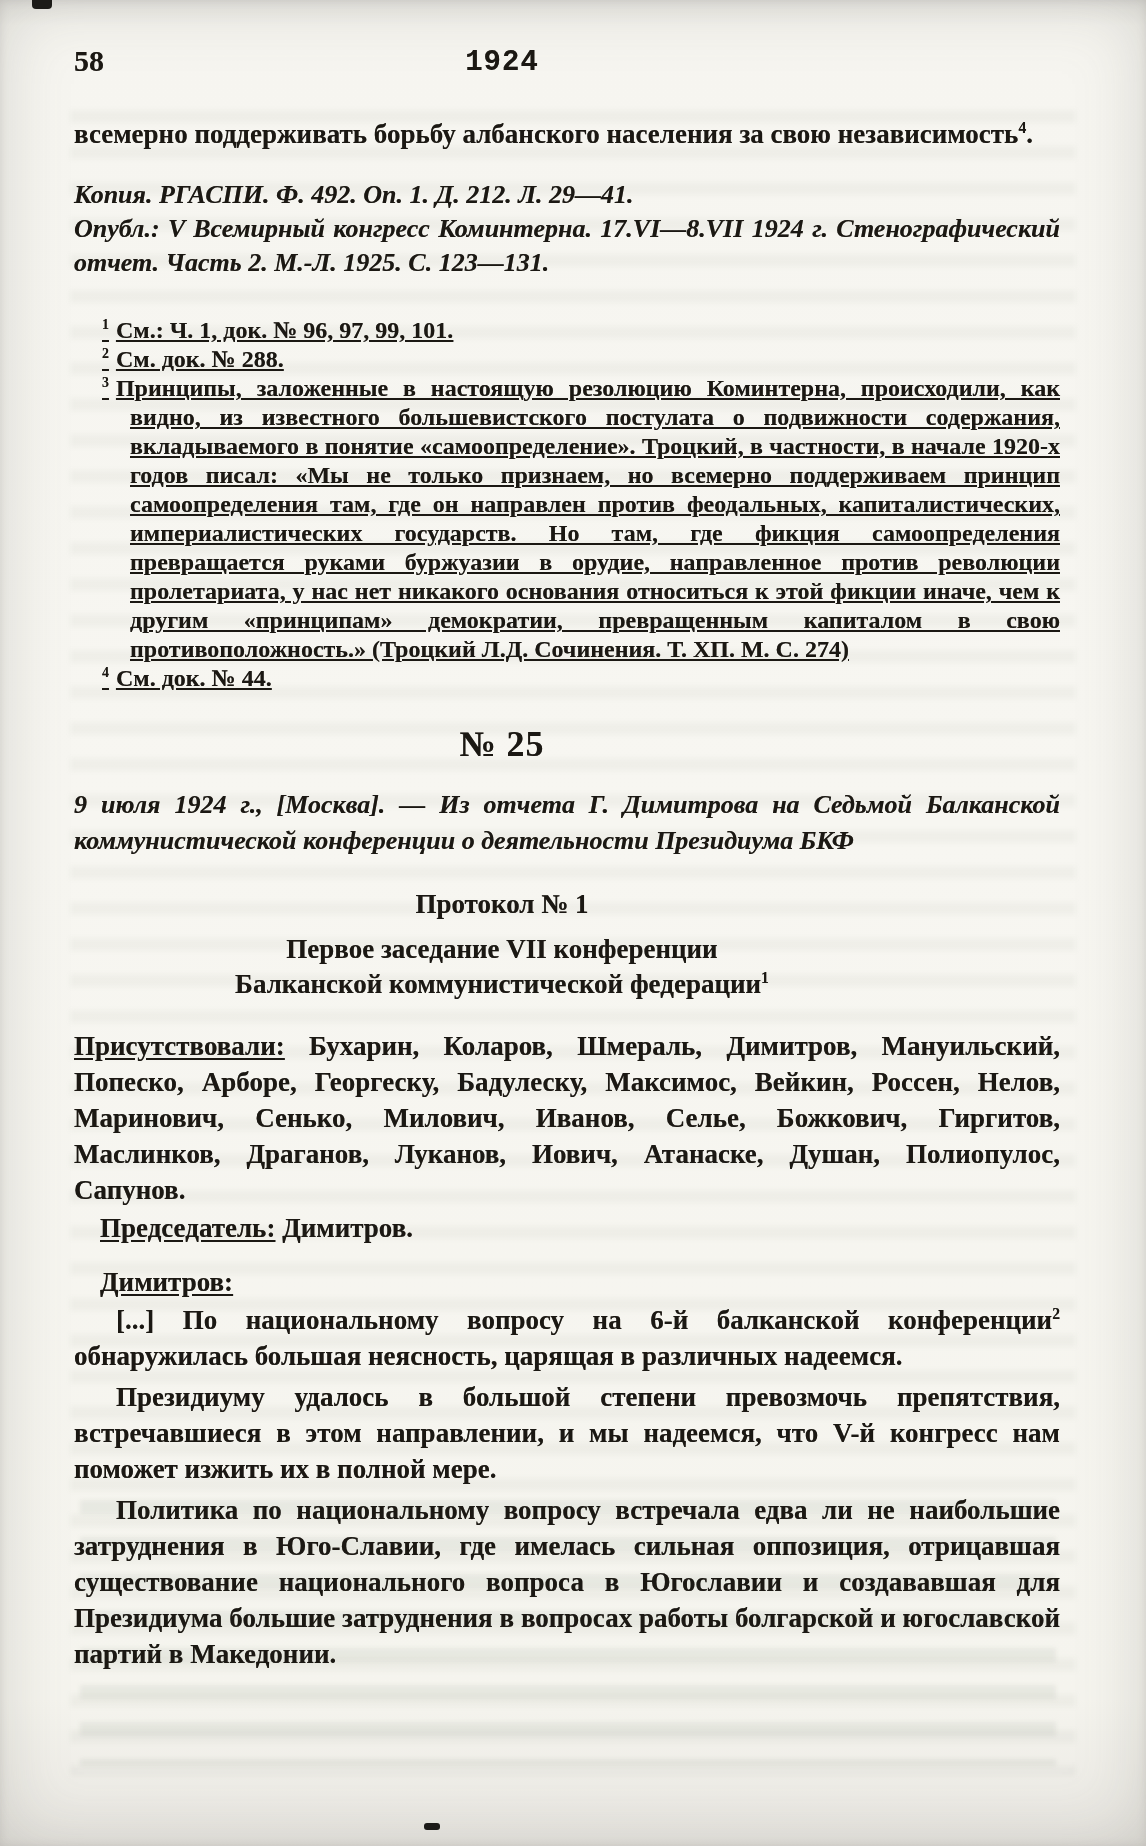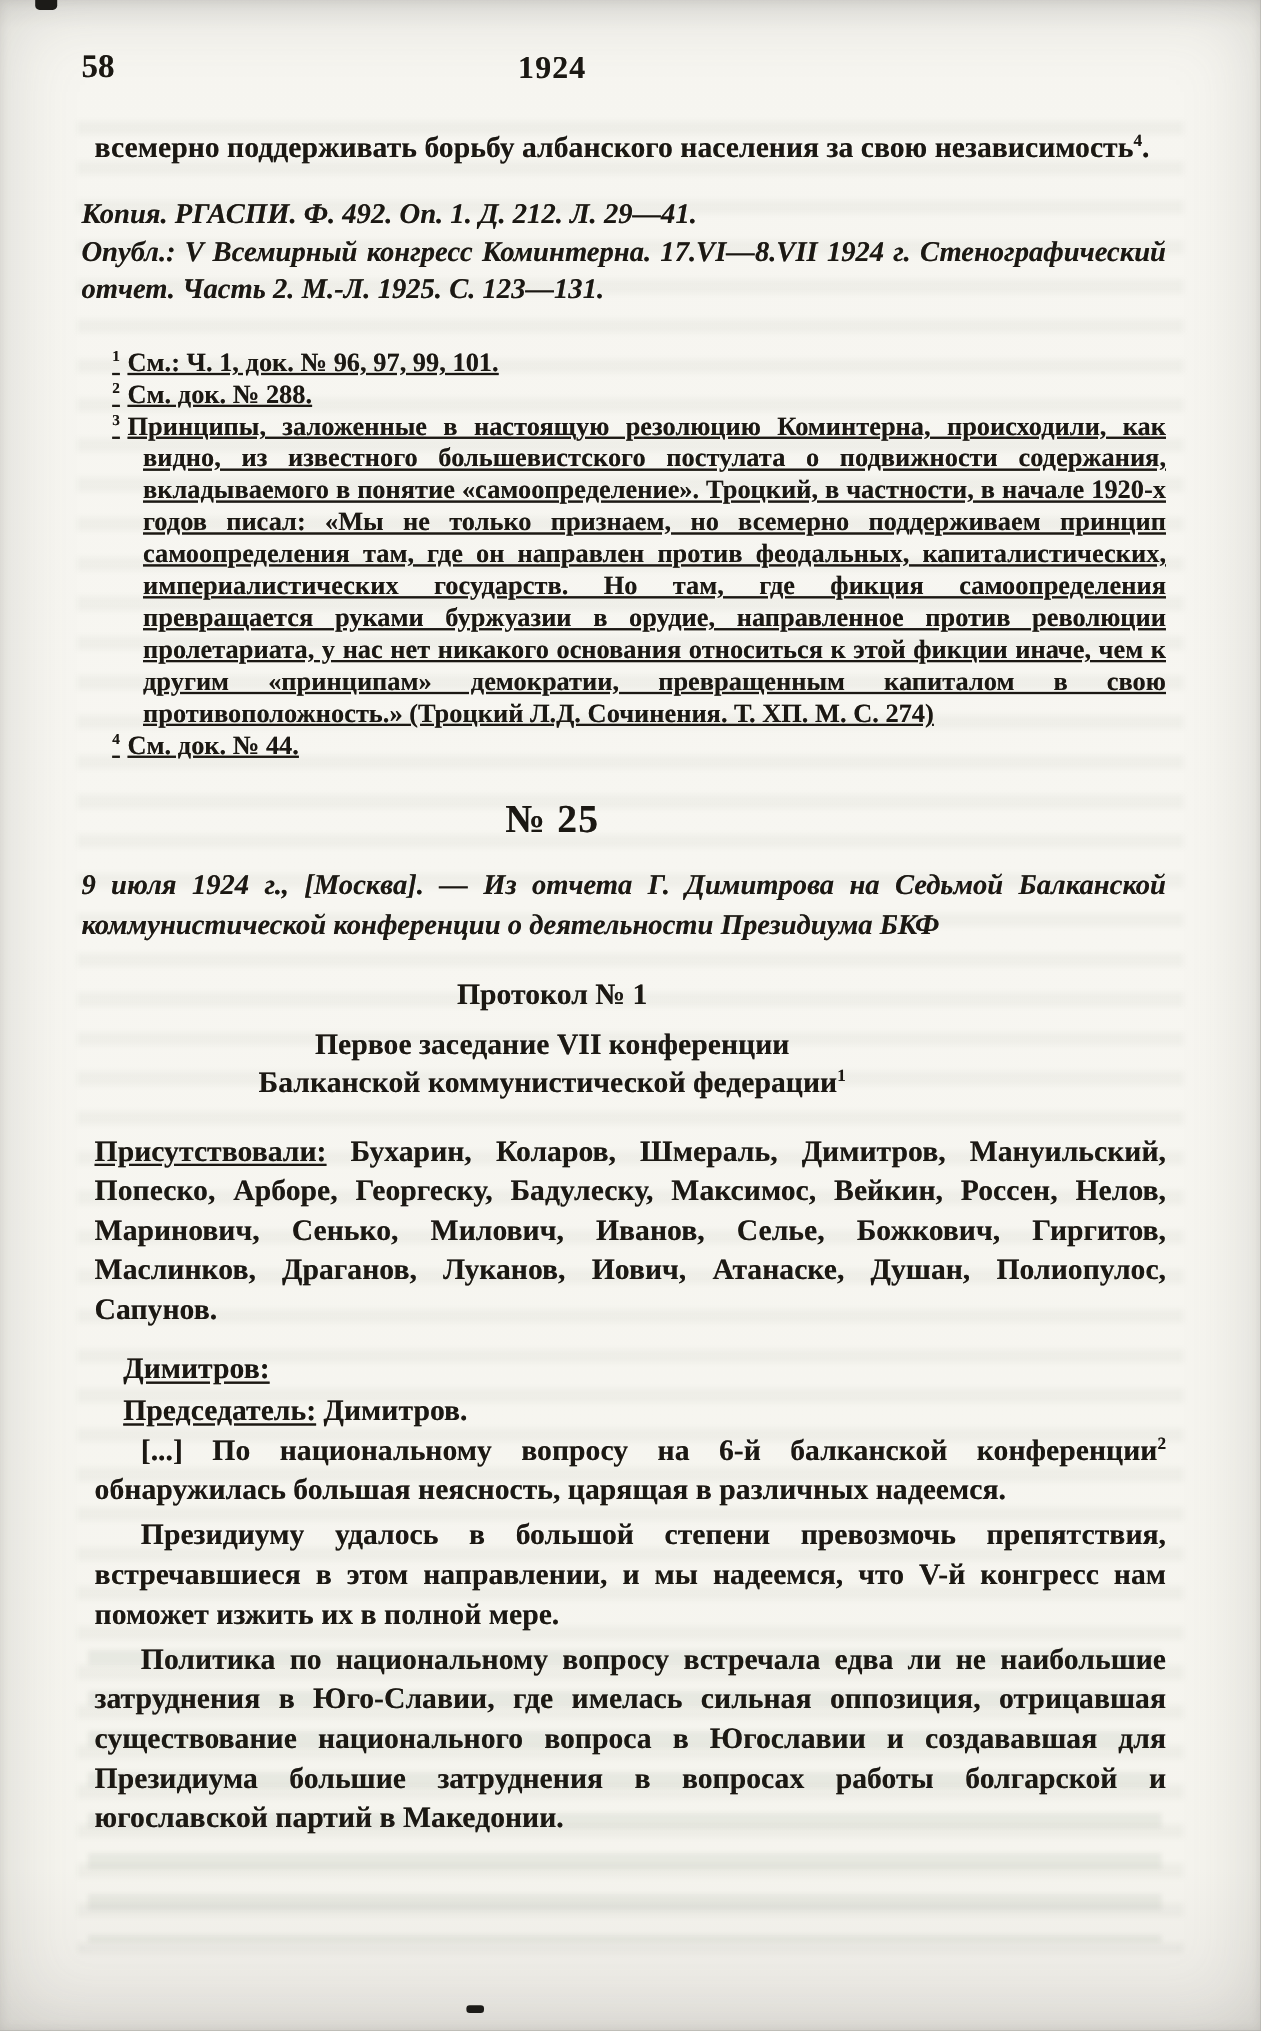--- a/index.html
+++ b/index.html
@@ -48,29 +48,29 @@
     color: #1b1813;
     text-shadow: 0 0 0.5px rgba(25,20,12,.55);
   }
   .hdr { position: relative; height: 44px; margin-bottom: 30px; }
   .hdr .pagenum {
     position: absolute; left: 0; top: 2px;
     font-size: 30px; font-weight: bold;
   }
   .hdr .year {
     position: absolute; left: 0; right: 130px; top: 4px;
-    text-align: center; font-size: 29px; font-weight: bold; letter-spacing: 1px;
+    text-align: center; font-size: 29px; font-weight: bold; letter-spacing: 1px; font-family: Liberation Mono, monospace;
   }
   p { margin: 0; }
   sup { font-size: 0.58em; line-height: 0; vertical-align: super; }
   .ul { text-decoration: underline; text-underline-offset: 3px; }
 
   .body-text {
     font-size: 27px; line-height: 36px;
-    font-weight: bold; text-align: justify; margin-left: 12px;
+    font-weight: bold; text-align: justify;
   }
   .intro { margin-bottom: 26px; }
 
   .source { margin-bottom: 36px; }
   .source p {
     font-size: 26px; line-height: 34px;
     font-style: italic; font-weight: bold; text-align: justify;
   }
 
   .footnotes { margin-bottom: 30px; }
@@ -138,23 +138,23 @@
     <p class="dateline">9 июля 1924 г., [Москва]. — Из отчета Г. Димитрова на Седьмой Бал­канской коммунистической конференции о деятельности Президиума БКФ</p>
 
     <div class="heading-block">
       <p class="heading h1">Протокол № 1</p>
       <p class="heading">Первое заседание VII конференции</p>
       <p class="heading"><span>Балканской коммунистической федерации</span><sup>1</sup></p>
     </div>
 
     <p class="body-text attendees"><span class="ul">Присутствовали:</span><span> Бухарин, Коларов, Шмераль, Димитров, Мануиль­ский, Попеско, Арборе, Георгеску, Бадулеску, Максимос, Вейкин, Россен, Нелов, Маринович, Сенько, Милович, Иванов, Селье, Божко­вич, Гиргитов, Маслинков, Драганов, Луканов, Иович, Атанаске, Душан, Полиопулос, Сапунов.</span></p>
 
+    <p class="body-text chairman"><span class="ul">Председатель:</span><span> Димитров.</span></p>
+
     <p class="body-text speaker"><span class="ul">Димитров:</span></p>
-
-    <p class="body-text chairman"><span class="ul">Председатель:</span><span> Димитров.</span></p>
 
     <p class="body-text para"><span>[...] По национальному вопросу на 6-й балканской конференции</span><sup>2</sup><span> обнаружилась большая неясность, царящая в различных надеемся.</span></p>
 
     <p class="body-text para">Президиуму удалось в большой степени превозмочь препятствия, встречавшиеся в этом направлении, и мы надеемся, что V-й конгресс нам поможет изжить их в полной мере.</p>
 
     <p class="body-text para">Политика по национальному вопросу встречала едва ли не наи­большие затруднения в Юго-Славии, где имелась сильная оппозиция, отрицавшая существование национального вопроса в Югославии и со­здававшая для Президиума большие затруднения в вопросах работы болгарской и югославской партий в Македонии.</p>
 
   </div>
 </div>
 

